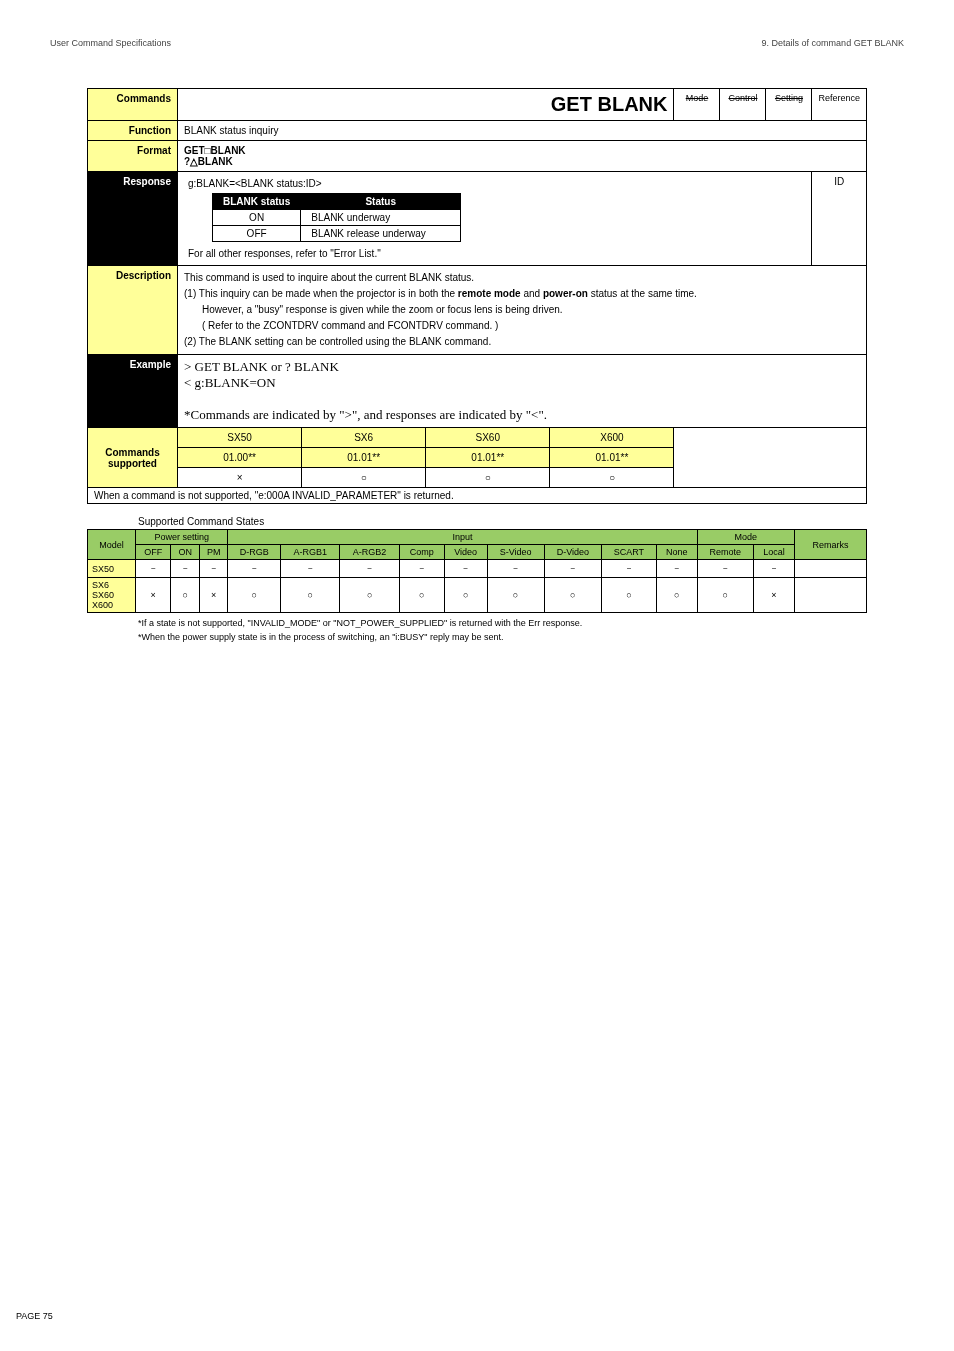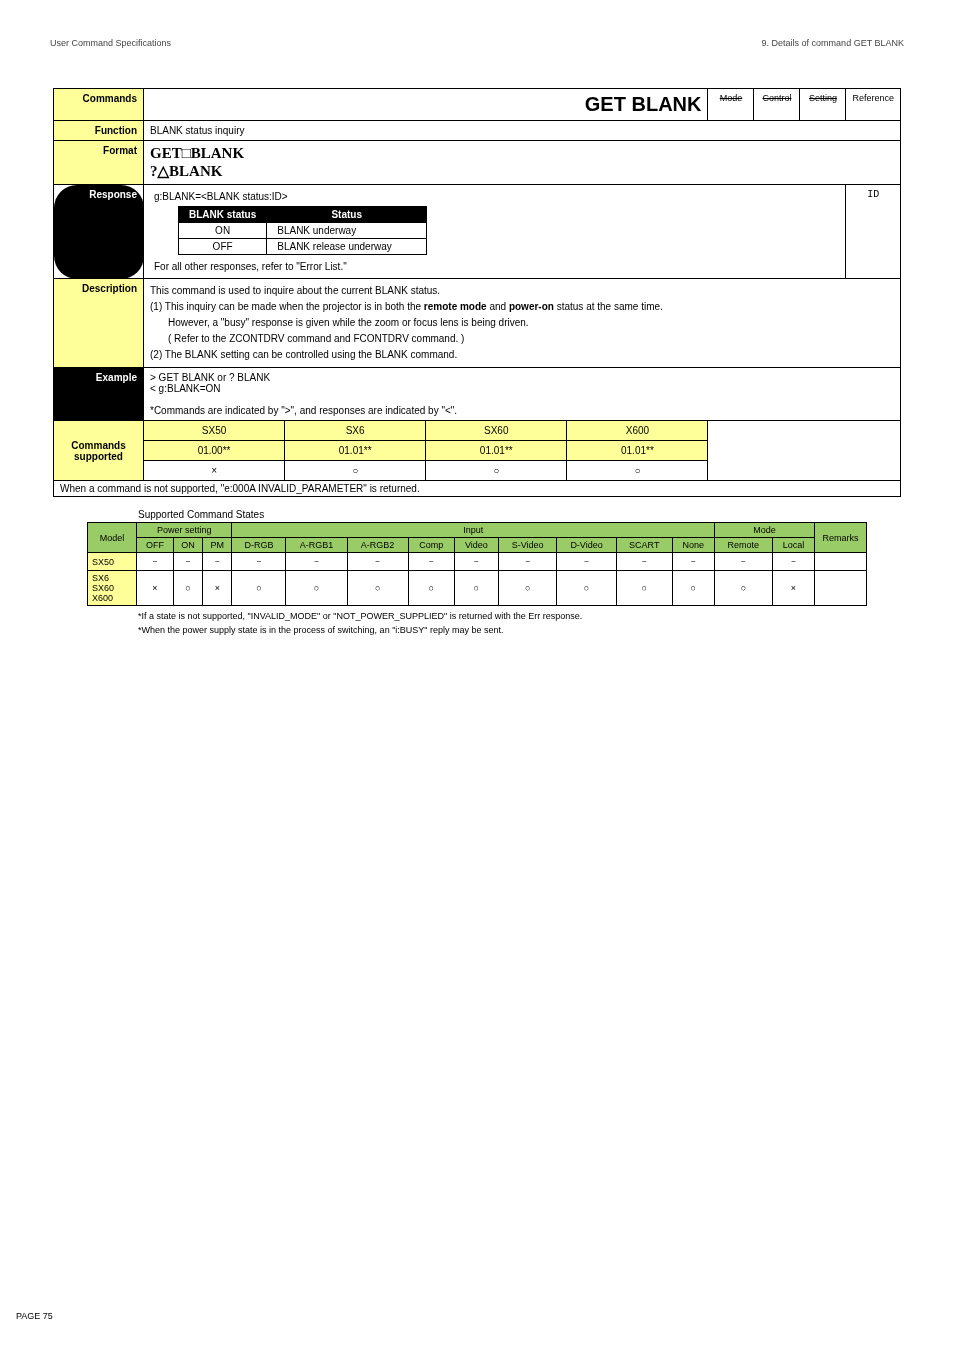--- a/index.html
+++ b/index.html
@@ -18,21 +18,21 @@
     padding: 38px 50px 0 50px;
   }
   .header-row {
     display: flex;
     justify-content: space-between;
     font-size: 9px;
     color: #444;
     margin-bottom: 40px;
   }
   .main-table {
-    width: 848px;
+    width: 780px;
     margin: 0 auto;
     border-collapse: collapse;
   }
   .main-table > tbody > tr > td,
   .main-table > tbody > tr > th {
     border: 1.5px solid #000;
     vertical-align: top;
     padding: 4px 6px;
   }
   .label-cell {
@@ -52,23 +52,23 @@
   .mode-cell, .ctrl-cell, .set-cell, .ref-cell {
     width: 46px;
     text-align: center;
     font-size: 9px;
     vertical-align: middle;
   }
   .strike { text-decoration: line-through; }
   .status-table { border-collapse: collapse; margin: 4px 0 4px 24px; }
   .status-table td, .status-table th { border: 1px solid #000; padding: 2px 10px; font-size: 10px; }
   .status-table th { background: #000000; color: #fff; font-weight: bold; }
-  .id-cell { width: 50px; text-align: center; vertical-align: middle; font-size: 10px; font-family: Liberation Mono, monospace; }
-  .format-text { font-family: Liberation Serif, serif; font-size: 15px; font-weight: bold; padding: 6px 10px; }
-  .example-text { font-family: Liberation Sans, sans-serif; font-size: 10px; padding: 4px 10px; }
+  .id-cell { width: 50px; text-align: center; vertical-align: middle; font-size: 10px; }
+  .format-text { font-family: Liberation Sans, sans-serif; font-size: 10px; font-weight: bold; padding: 6px 10px; }
+  .example-text { font-family: Liberation Serif, serif; font-size: 13px; padding: 4px 10px; }
   .desc-text { font-size: 10px; padding: 6px 10px; line-height: 1.6; }
   .supported-row td { border: 1px solid #000; padding: 2px 4px; font-size: 10px; text-align: center; }
   .supported-row .yellow { background: #ffff99; }
   .supported-title { font-size: 10px; margin: 12px 0 2px 88px; }
   .states-table { border-collapse: collapse; width: 780px; margin: 0 auto; }
   .states-table th, .states-table td { border: 1px solid #000; font-size: 9px; text-align: center; padding: 2px 2px; }
   .states-hdr { background: #99cc66; font-weight: normal; }
   .states-yellow { background: #ffff99; }
   .footnotes { font-size: 9px; margin: 4px 0 0 88px; line-height: 1.5; }
   .footer { position: absolute; bottom: 30px; width: 100%; left: 16px; text-align: left; font-size: 9px; }
@@ -97,21 +97,21 @@
         <td colspan="8">BLANK status inquiry</td>
       </tr>
       <tr>
         <td class="label-cell">Format</td>
         <td colspan="8" class="format-text">
           <div>GET□BLANK</div>
           <div>?△BLANK</div>
         </td>
       </tr>
       <tr>
-        <td class="label-cell" style="background:#000;color:#fff;border-radius:23px;">Response</td>
+        <td class="label-cell" style="background:#000;color:#fff;">Response</td>
         <td colspan="7" style="padding:6px 10px;">
           <div style="font-weight:normal;margin-bottom:4px;">g:BLANK=&lt;BLANK status:ID&gt;</div>
           <table class="status-table">
             <tbody>
                 <tr>
               <th>BLANK status</th>
               <th style="min-width:160px;">Status</th>
             </tr>
             <tr>
               <td style="text-align:center;">ON</td>
@@ -176,21 +176,21 @@
 
   <div class="supported-title">Supported Command States</div>
 
   <table class="states-table">
     <tbody>
         <tr>
       <th class="states-hdr" rowspan="2">Model</th>
       <th class="states-hdr" colspan="3">Power setting</th>
       <th class="states-hdr" colspan="9">Input</th>
       <th class="states-hdr" colspan="2">Mode</th>
-      <th class="states-hdr" rowspan="2" style="width:52px;">Remarks</th>
+      <th class="states-hdr" rowspan="2" style="width:72px;">Remarks</th>
     </tr>
     <tr id="states-subhdr-row">
           <th class="states-hdr">OFF</th>
           <th class="states-hdr">ON</th>
           <th class="states-hdr">PM</th>
           <th class="states-hdr">D-RGB</th>
           <th class="states-hdr">A-RGB1</th>
           <th class="states-hdr">A-RGB2</th>
           <th class="states-hdr">Comp</th>
           <th class="states-hdr">Video</th>

